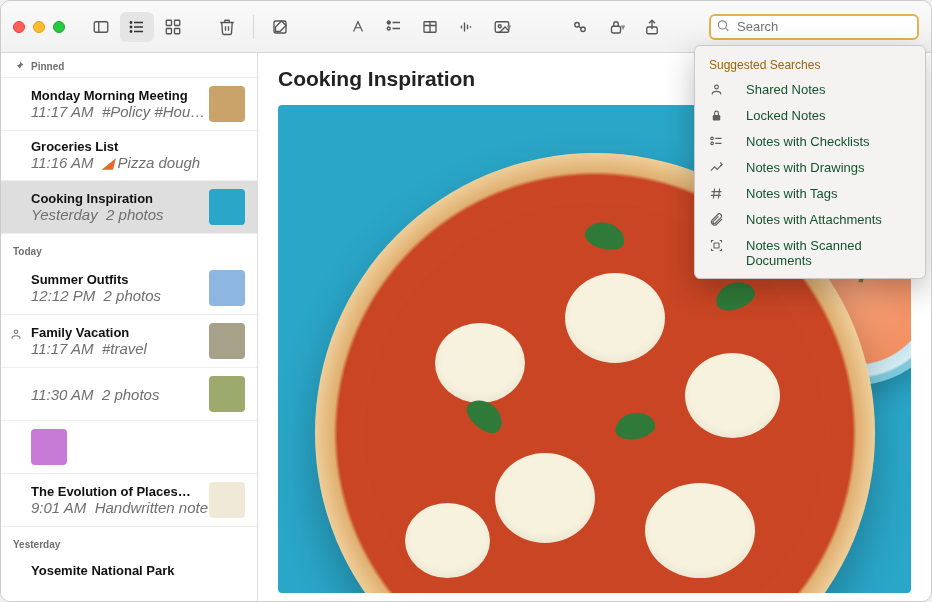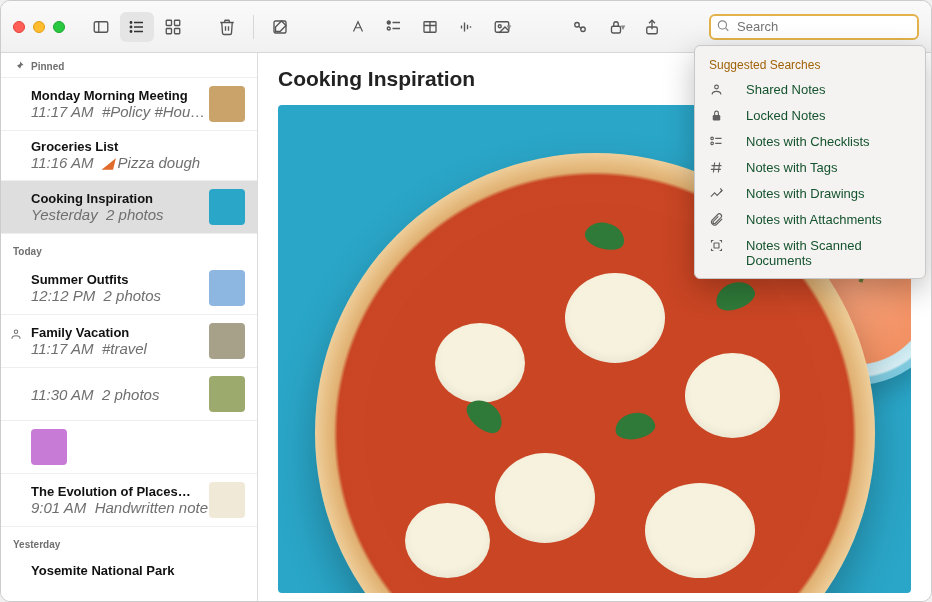--- a/index.html
+++ b/index.html
@@ -284,33 +284,33 @@
         <span><svg viewBox="0 0 24 24" fill="none" stroke="currentColor" stroke-width="1.8">
             <circle cx="5" cy="7" r="2"></circle>
             <line x1="10" y1="7" x2="20" y2="7"></line>
             <circle cx="5" cy="15" r="2"></circle>
             <line x1="10" y1="15" x2="20" y2="15"></line>
           </svg></span>
         <span>Notes with Checklists</span>
       </div>
       <div class="dd-item">
         <span><svg viewBox="0 0 24 24" fill="none" stroke="currentColor" stroke-width="1.8">
+            <path d="M3 17l6-6 4 4 8-8"></path>
+            <path d="M18 4l3 3-3 3"></path>
+          </svg></span>
+        <span>Notes with Drawings</span>
+      </div>
+      <div class="dd-item">
+        <span><svg viewBox="0 0 24 24" fill="none" stroke="currentColor" stroke-width="1.8">
             <line x1="9" y1="4" x2="7" y2="20"></line>
             <line x1="17" y1="4" x2="15" y2="20"></line>
             <line x1="4" y1="9" x2="20" y2="9"></line>
             <line x1="3" y1="15" x2="19" y2="15"></line>
           </svg></span>
         <span>Notes with Tags</span>
-      </div>
-      <div class="dd-item">
-        <span><svg viewBox="0 0 24 24" fill="none" stroke="currentColor" stroke-width="1.8">
-            <path d="M3 17l6-6 4 4 8-8"></path>
-            <path d="M18 4l3 3-3 3"></path>
-          </svg></span>
-        <span>Notes with Drawings</span>
       </div>
       <div class="dd-item">
         <span><svg viewBox="0 0 24 24" fill="none" stroke="currentColor" stroke-width="1.8">
             <path d="M21 11l-9 9a5 5 0 0 1-7-7l9-9a3.5 3.5 0 0 1 5 5l-9 9a2 2 0 0 1-3-3l8-8"></path>
           </svg></span>
         <span>Notes with Attachments</span>
       </div>
       <div class="dd-item">
         <span><svg viewBox="0 0 24 24" fill="none" stroke="currentColor" stroke-width="1.8">
             <path d="M4 7V4h3M20 7V4h-3M4 17v3h3M20 17v3h-3"></path>

